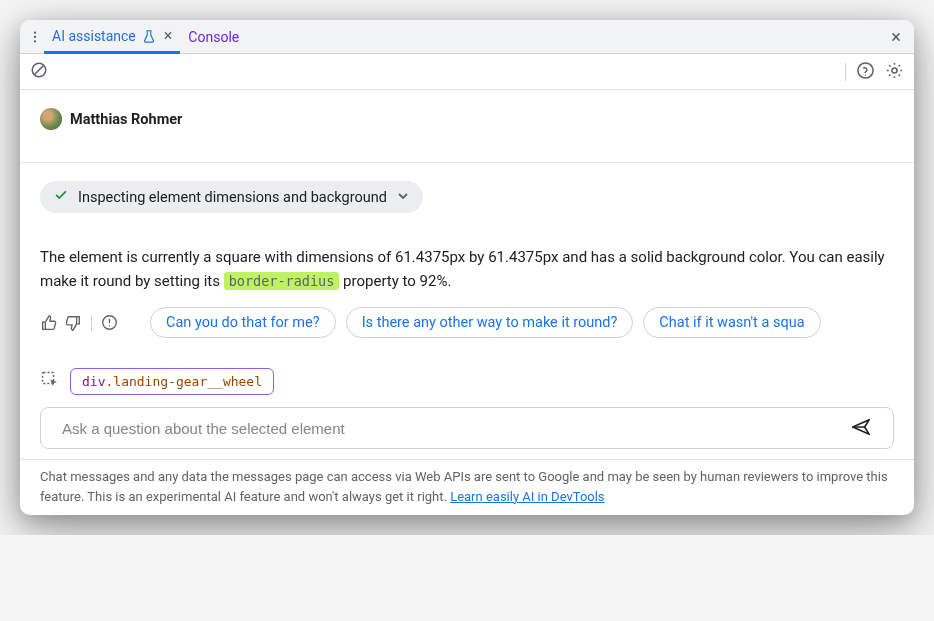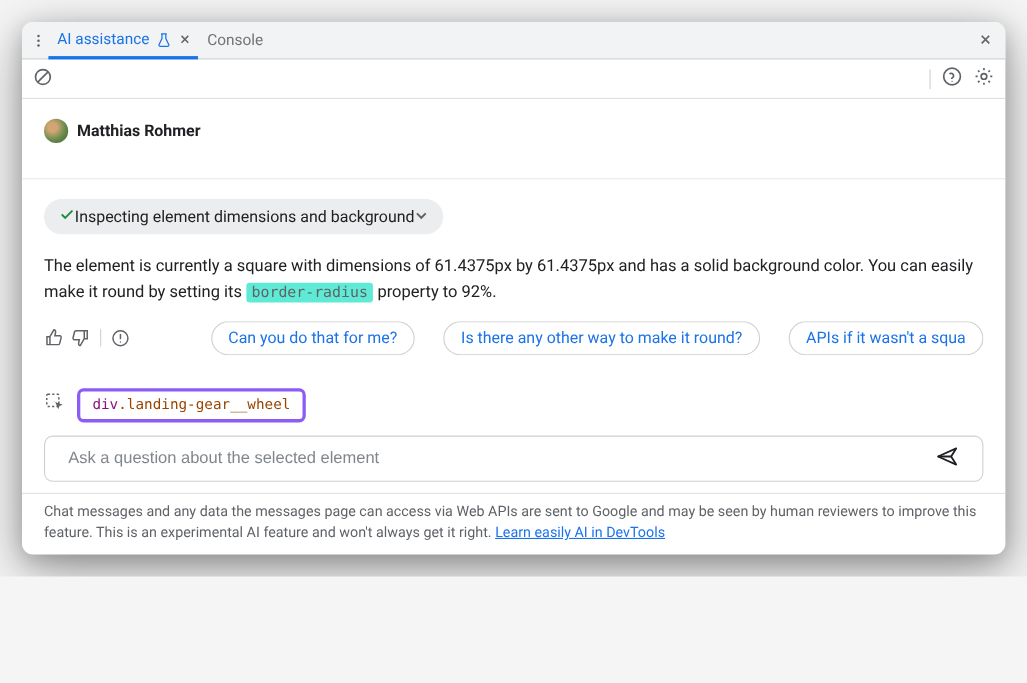--- a/index.html
+++ b/index.html
@@ -39,21 +39,21 @@
       justify-content: center;
       color: #5f6368;
       cursor: pointer;
     }
     .tab {
       display: flex;
       align-items: center;
       gap: 6px;
       padding: 0 8px;
       height: 100%;
-      color: #737373;
+      color: #6d28d9;
       cursor: pointer;
       font-size: 14px;
     }
     .tab.active {
       color: #1a73e8;
       border-bottom: 3px solid #1a73e8;
       margin-bottom: -1px;
       align-items: center;
     }
     .flask-icon {
@@ -137,44 +137,45 @@
       width: 20px;
       height: 20px;
       display: flex;
       align-items: center;
       justify-content: center;
       color: #5f6368;
     }
     .status-chip {
       display: inline-flex;
       align-items: center;
+      gap: 10px;
       background: #ecedef;
       border-radius: 18px;
       padding: 7px 14px;
-      margin-bottom: 16px;
+      margin-bottom: 32px;
       font-size: 14.5px;
       color: #202124;
     }
     .check-icon {
       color: #1e8e3e;
       font-weight: bold;
     }
     .chev-down {
       color: #5f6368;
       font-size: 12px;
     }
     .ai-response {
       font-size: 15px;
       line-height: 1.6;
       color: #202124;
       margin-bottom: 14px;
     }
     .code-inline {
       font-family: "SF Mono", Menlo, Consolas, monospace;
-      background: #5eead4;
+      background: #bef264;
       padding: 1px 5px;
       border-radius: 3px;
       font-size: 13.5px;
       color: #5f6368;
     }
     .feedback-row {
       display: flex;
       align-items: center;
       gap: 8px;
     }
@@ -190,25 +191,24 @@
       align-items: center;
     }
     .fbvdiv {
       width: 1px;
       height: 16px;
       background: #d0d0d0;
       margin: 0 3px;
     }
     .suggestions {
       display: flex;
-      gap: 26px;
+      gap: 10px;
       margin-left: 24px;
       overflow: hidden;
       flex: 1;
-      justify-content: flex-end;
     }
     .sugg-chip {
       border: 1px solid #d0d0d0;
       border-radius: 18px;
       padding: 6px 15px;
       color: #1a73e8;
       font-size: 14.5px;
       white-space: nowrap;
       cursor: pointer;
       background: #fff;
@@ -219,21 +219,21 @@
     .element-row {
       display: flex;
       align-items: center;
       gap: 10px;
       margin-bottom: 12px;
     }
     .select-icon {
       color: #5f6368;
     }
     .element-chip {
-      border: 3px solid #8b5cf6;
+      border: 1px solid #8b5cf6;
       border-radius: 6px;
       padding: 5px 11px;
       font-family: "SF Mono", Menlo, Consolas, monospace;
       font-size: 13px;
     }
     .el-tag { color: #881280; }
     .el-class { color: #994500; }
     .input-row {
       display: flex;
       align-items: center;
@@ -371,21 +371,21 @@
             <svg width="17" height="17" viewBox="0 0 20 20" fill="none" stroke="currentColor" stroke-width="1.6">
                 <circle cx="10" cy="10" r="8"></circle>
                 <line x1="10" y1="5.5" x2="10" y2="11"></line>
                 <circle cx="10" cy="14" r="0.8" fill="currentColor" stroke="none"></circle>
               </svg>
           </span>
         </div>
         <div class="suggestions">
           <div class="sugg-chip">Can you do that for me?</div>
           <div class="sugg-chip">Is there any other way to make it round?</div>
-          <div class="sugg-chip">APIs if it wasn't a squa</div>
+          <div class="sugg-chip">Chat if it wasn't a squa</div>
         </div>
       </div>
     </div>
 
   </div>
 
   <div class="footer-area">
     <div class="element-row">
       <span class="select-icon">
         <svg width="20" height="20" viewBox="0 0 20 20" fill="none" stroke="currentColor" stroke-width="1.4">

